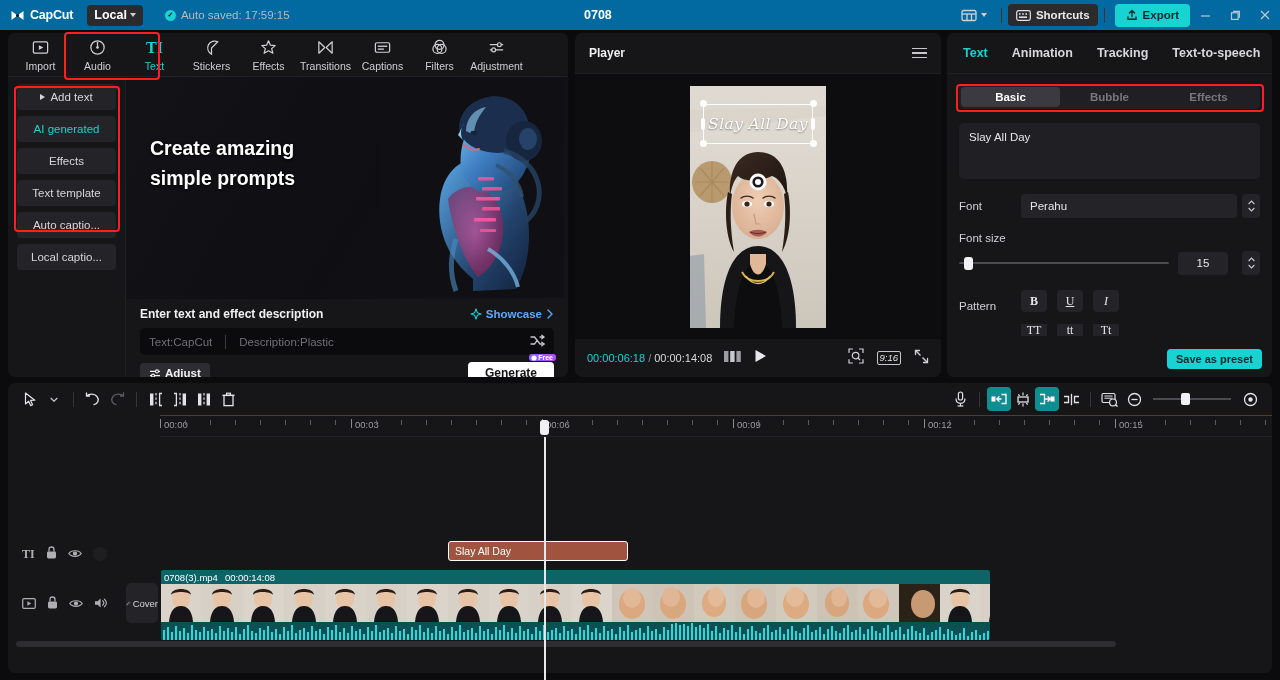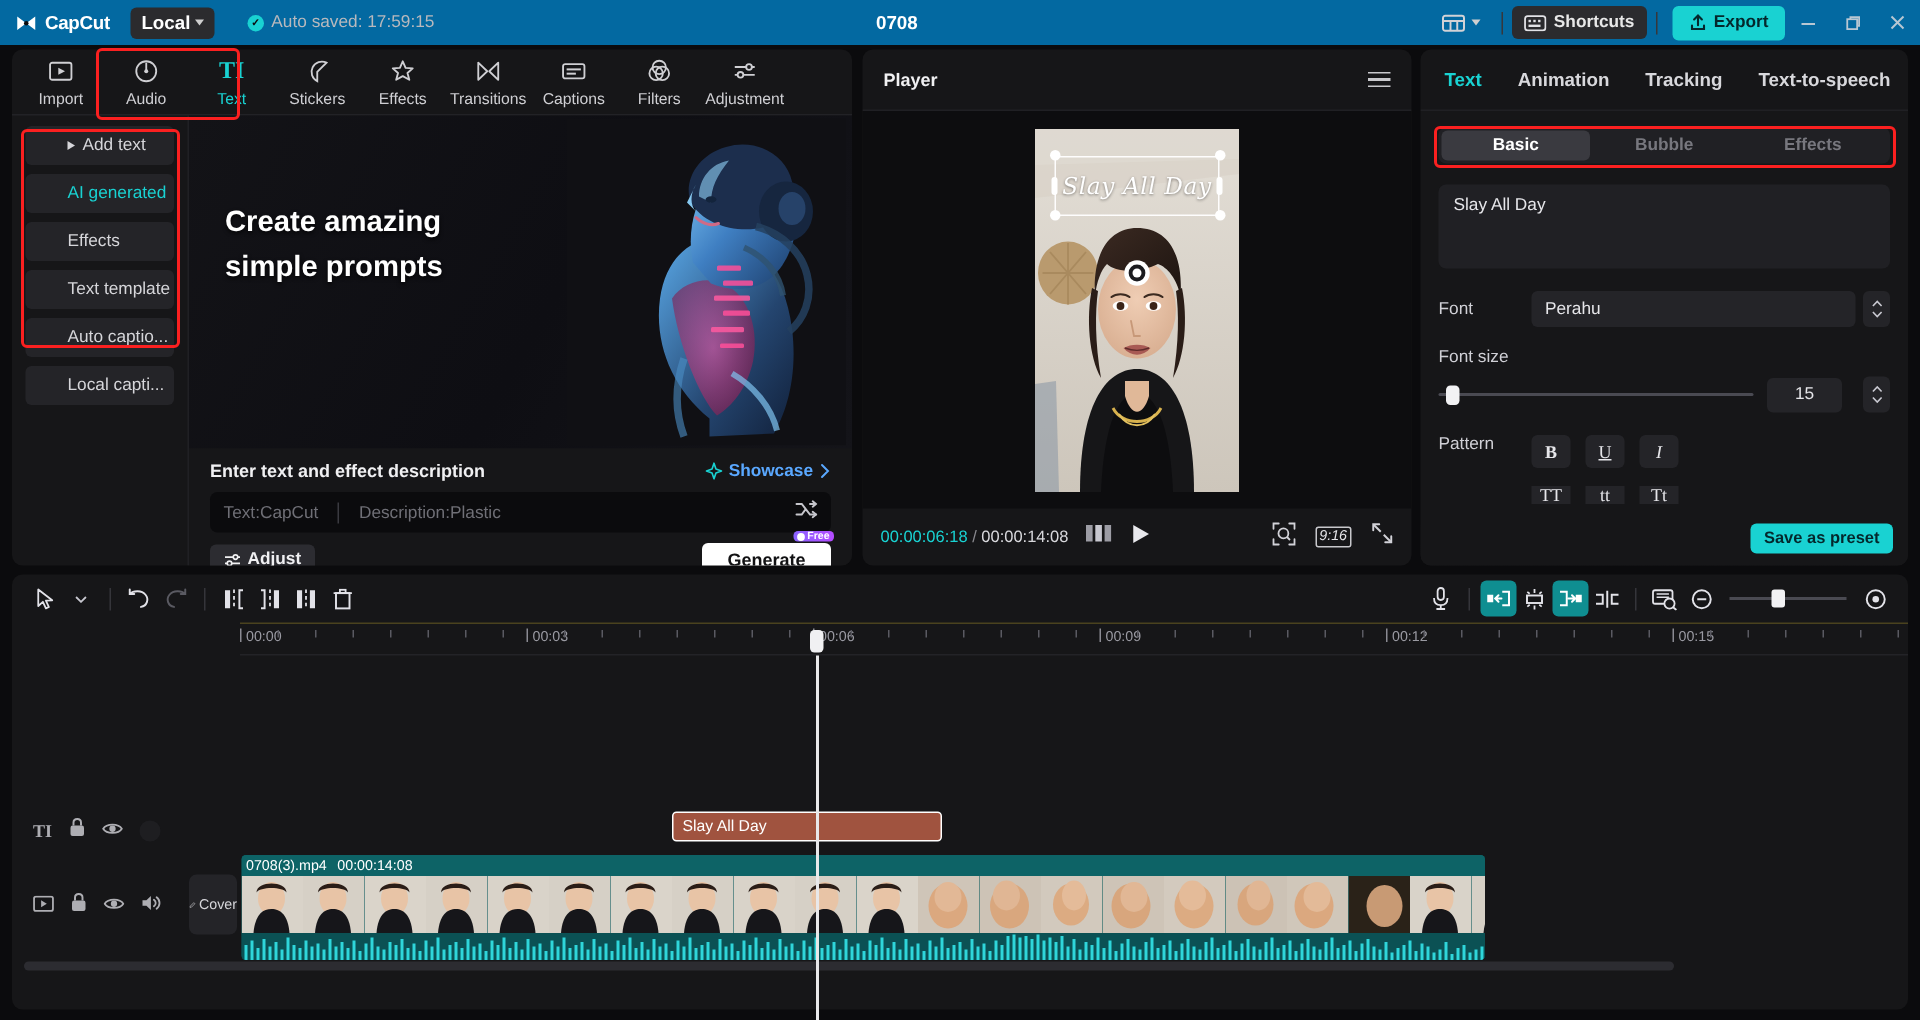--- a/index.html
+++ b/index.html
@@ -75,21 +75,21 @@
   .tooltab .ti-glyph { font-size: 16px; font-weight: bold; font-family: "Liberation Serif", serif; line-height: 19px; }
   .hl-box { position: absolute; border: 2px solid #fb2020; border-radius: 4px;
     pointer-events: none; z-index: 40; }
 
   
   .left-body { display: flex; height: 300px; }
   .lsidebar { width: 118px; padding: 7px 9px 0 9px; display: flex;
     flex-direction: column; gap: 6px; border-right: 1px solid #202024; }
   .lsitem { height: 26px; background: #242428; border-radius: 4px;
     display: flex; align-items: center; padding: 0 28px; font-size: 11.5px;
-    color: #d6d6da; cursor: pointer; white-space: nowrap; }
+    color: #d6d6da; cursor: pointer; white-space: nowrap; justify-content: center; }
   .lsitem.accent { color: #19d2d2; }
   .tri { width: 0; height: 0; border-top: 3.5px solid transparent;
     border-bottom: 3.5px solid transparent; border-left: 5px solid #d6d6da;
     margin-right: 5px; }
 
   .lcontent { flex: 1; position: relative; }
   .promo { position: relative; width: 100%; height: 222px;
     background: linear-gradient(120deg,#131317 0%,#0e0e13 55%,#141419 100%); overflow: hidden; }
   .promo-head { position: absolute; left: 24px; top: 56px;
     font-size: 19.5px; line-height: 30px; font-weight: bold; color: #fff;
@@ -175,21 +175,21 @@
     align-items: center; justify-content: center; gap: 2px; cursor: pointer; }
   .sz-label { margin: 14px 12px 0 12px; font-size: 11.5px; color: #d0d0d6; }
   .sz-row { display: flex; align-items: center; margin: 7px 12px 0 12px; gap: 9px; }
   .slider { flex: 1; position: relative; height: 12px; display: flex; align-items: center; cursor: pointer; }
   .strack { width: 100%; height: 2px; background: #4a4a52; border-radius: 1px; }
   .sknob { position: absolute; left: 5px; width: 9px; height: 13px;
     background: #f2f2f4; border-radius: 3px; }
   .numbox { width: 50px; height: 23px; background: #242428; border-radius: 4px;
     display: flex; align-items: center; justify-content: center;
     font-size: 11.5px; color: #e6e6ea; cursor: text; }
-  .pat-row { display: flex; align-items: flex-start; margin: 15px 12px 0 12px; }
+  .pat-row { display: flex; align-items: flex-end; margin: 15px 12px 0 12px; }
   .pbtn { width: 26px; height: 22px; background: #242428; border-radius: 4px;
     display: flex; align-items: center; justify-content: center;
     font-size: 12px; color: #e6e6ea; cursor: pointer; margin-right: 10px;
     font-family: "Liberation Serif", serif; }
   .pbtn.u { text-decoration: underline; }
   .pbtn.i { font-style: italic; }
   .cut-row { display: flex; align-items: center; margin: 12px 12px 0 12px; overflow: hidden; height: 12px; }
   .save-preset { position: absolute; right: 10px; bottom: 8px; height: 20px;
     padding: 0 9px; background: #19d2d2; border-radius: 4px;
     display: flex; align-items: center; font-size: 11px; font-weight: bold;
@@ -403,21 +403,21 @@
         <div class="lsitem">
           <span>Effects</span>
         </div>
         <div class="lsitem">
           <span>Text template</span>
         </div>
         <div class="lsitem">
           <span>Auto captio...</span>
         </div>
         <div class="lsitem">
-          <span>Local capti...</span>
+          <span>Local captio...</span>
         </div>
       </div>
 
       <div class="lcontent">
         <div class="promo">
           <svg class="android" viewBox="0 0 186 218">
             <defs>
               <linearGradient id="gskin" x1="0" y1="0" x2="1" y2="1">
                 <stop offset="0%" stop-color="#7ec6f5"></stop>
                   <stop offset="45%" stop-color="#3f7fc2"></stop>

